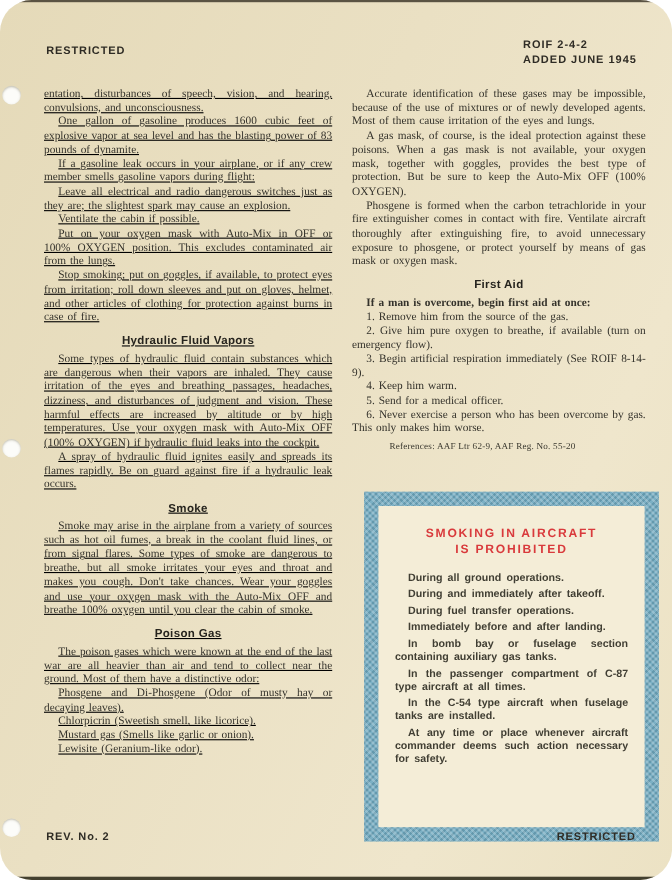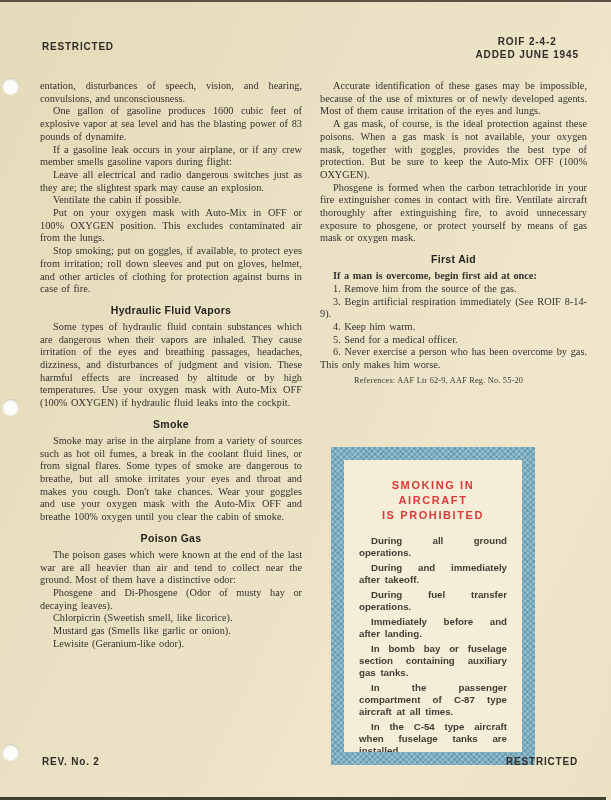--- a/index.html
+++ b/index.html
@@ -6,71 +6,72 @@
   html, body { margin:0; padding:0; }
   body {
     width:611px; height:810px; position:relative;
     background:#ffffff;
     font-family:"Liberation Serif","DejaVu Serif",serif;
   }
   .page {
     position:absolute; left:0; top:0; width:611px; height:800px;
     background:linear-gradient(115deg,#e5dab9 0%,#eae0c3 40%,#efe6cc 75%,#ece2c4 100%);
     overflow:hidden;
+    border-radius:29px;
   }
   .edge-top { position:absolute; left:0; top:0; width:611px; height:2px; background:#5a5343; }
   .edge-bottom { position:absolute; left:0; top:797px; width:606px; height:3px; background:#43402f; }
   .hole {
     position:absolute; left:2px; width:17px; height:17px; border-radius:50%;
     background:#fcfcf9; box-shadow: inset 0 1px 2px rgba(90,80,50,.35);
   }
   .hole.h1 { top:78px; } .hole.h2 { top:399px; } .hole.h3 { top:744px; }
 
   .hdr-left {
     position:absolute; left:42px; top:41px;
     font-family:"Liberation Sans","DejaVu Sans",sans-serif;
     font-weight:bold; font-size:10px; letter-spacing:.8px; color:#2f2c25;
   }
   .hdr-right {
-    position:absolute; right:32px; top:36px; text-align:center;
+    position:absolute; right:32px; top:36px; text-align:left;
     font-family:"Liberation Sans","DejaVu Sans",sans-serif;
     font-weight:bold; font-size:10px; line-height:12.5px; letter-spacing:.9px; color:#2f2c25;
   }
   .ftr-left {
     position:absolute; left:42px; top:756px;
     font-family:Liberation Sans, sans-serif;
     font-weight:bold; font-size:10px; letter-spacing:.8px; color:#2f2c25;
   }
   .ftr-right {
     position:absolute; right:33px; top:756px;
     font-family:"Liberation Sans","DejaVu Sans",sans-serif;
     font-weight:bold; font-size:10px; letter-spacing:.8px; color:#2f2c25;
   }
 
-  .col-left  { position:absolute; left:40px;  top:80px; width:262px; }
+  .col-left  { position:absolute; left:40px;  top:80px; width:262px;text-decoration:underline; }
   .col-right { position:absolute; left:320px; top:80px; width:267px; }
 
   p.body {
     margin:0; font-size:10.3px; line-height:12.7px; text-align:justify;
     text-indent:13px; color:#34322b; word-spacing:1px;
   }
   p.noindent { text-indent:0; }
   p.lead { font-weight:bold; }
   h3.sec {
     margin:8px 0 5px; text-align:center;
     font-family:"Liberation Sans","DejaVu Sans",sans-serif;
     font-size:10.5px; font-weight:bold; color:#26241e; letter-spacing:.3px;
   }
   p.refs {
     margin:4px 0 0; font-size:8.3px; line-height:10px; color:#3a382f;
     text-align:left; text-indent:0; padding-left:34px; letter-spacing:.2px;
   }
 
   .notice {
-    position:absolute; left:331px; top:447px; width:204px; height:318px;
+    position:absolute; left:331px; top:447px; width:268px; height:318px;
     padding:13px;
     background-color:#7cb0c4;
     background-image:
       repeating-linear-gradient(45deg,  rgba(255,255,255,.20) 0 2px, rgba(255,255,255,0) 2px 4px),
       repeating-linear-gradient(-45deg, rgba(39,92,114,.28)   0 2px, rgba(39,92,114,0)   2px 4px);
   }
   .notice-inner {
     width:100%; height:100%; background:#f4edd7; padding:12px 15px 10px;
     overflow:hidden;
   }
@@ -102,37 +103,39 @@
   <div class="col-left">
     <p class="body noindent">entation, disturbances of speech, vision, and hearing, convulsions, and unconsciousness.</p>
     <p class="body">One gallon of gasoline produces 1600 cubic feet of explosive vapor at sea level and has the blasting power of 83 pounds of dynamite.</p>
     <p class="body">If a gasoline leak occurs in your airplane, or if any crew member smells gasoline vapors during flight:</p>
     <p class="body">Leave all electrical and radio dangerous switches just as they are; the slightest spark may cause an explosion.</p>
     <p class="body">Ventilate the cabin if possible.</p>
     <p class="body">Put on your oxygen mask with Auto-Mix in OFF or 100% OXYGEN position. This excludes contaminated air from the lungs.</p>
     <p class="body">Stop smoking; put on goggles, if available, to protect eyes from irritation; roll down sleeves and put on gloves, helmet, and other articles of clothing for protection against burns in case of fire.</p>
     <h3 class="sec">Hydraulic Fluid Vapors</h3>
     <p class="body">Some types of hydraulic fluid contain substances which are dangerous when their vapors are inhaled. They cause irritation of the eyes and breathing passages, headaches, dizziness, and disturbances of judgment and vision. These harmful effects are increased by altitude or by high temperatures. Use your oxygen mask with Auto-Mix OFF (100% OXYGEN) if hydraulic fluid leaks into the cockpit.</p>
+    <p class="body">A spray of hydraulic fluid ignites easily and spreads its flames rapidly. Be on guard against fire if a hydraulic leak occurs.</p>
     <h3 class="sec">Smoke</h3>
     <p class="body">Smoke may arise in the airplane from a variety of sources such as hot oil fumes, a break in the coolant fluid lines, or from signal flares. Some types of smoke are dangerous to breathe, but all smoke irritates your eyes and throat and makes you cough. Don't take chances. Wear your goggles and use your oxygen mask with the Auto-Mix OFF and breathe 100% oxygen until you clear the cabin of smoke.</p>
     <h3 class="sec">Poison Gas</h3>
     <p class="body">The poison gases which were known at the end of the last war are all heavier than air and tend to collect near the ground. Most of them have a distinctive odor:</p>
     <p class="body">Phosgene and Di-Phosgene (Odor of musty hay or decaying leaves).</p>
     <p class="body">Chlorpicrin (Sweetish smell, like licorice).</p>
     <p class="body">Mustard gas (Smells like garlic or onion).</p>
     <p class="body">Lewisite (Geranium-like odor).</p>
   </div>
 
   <div class="col-right">
     <p class="body">Accurate identification of these gases may be impossible, because of the use of mixtures or of newly developed agents. Most of them cause irritation of the eyes and lungs.</p>
     <p class="body">A gas mask, of course, is the ideal protection against these poisons. When a gas mask is not available, your oxygen mask, together with goggles, provides the best type of protection. But be sure to keep the Auto-Mix OFF (100% OXYGEN).</p>
     <p class="body">Phosgene is formed when the carbon tetrachloride in your fire extinguisher comes in contact with fire. Ventilate aircraft thoroughly after extinguishing fire, to avoid unnecessary exposure to phosgene, or protect yourself by means of gas mask or oxygen mask.</p>
     <h3 class="sec">First Aid</h3>
     <p class="body lead">If a man is overcome, begin first aid at once:</p>
     <p class="body">1. Remove him from the source of the gas.</p>
+    <p class="body">2. Give him pure oxygen to breathe, if available (turn on emergency flow).</p>
     <p class="body">3. Begin artificial respiration immediately (See ROIF 8-14-9).</p>
     <p class="body">4. Keep him warm.</p>
     <p class="body">5. Send for a medical officer.</p>
     <p class="body">6. Never exercise a person who has been overcome by gas. This only makes him worse.</p>
     <p class="refs">References: AAF Ltr 62-9, AAF Reg. No. 55-20</p>
   </div>
 
   <div class="notice">
     <div class="notice-inner">
       <div class="notice-title">

